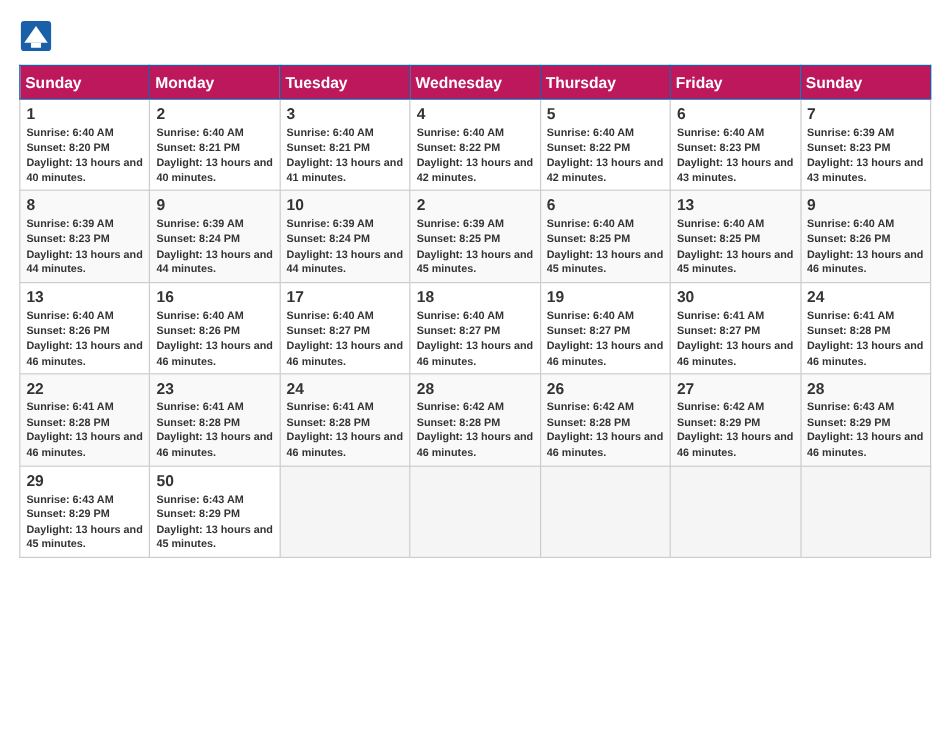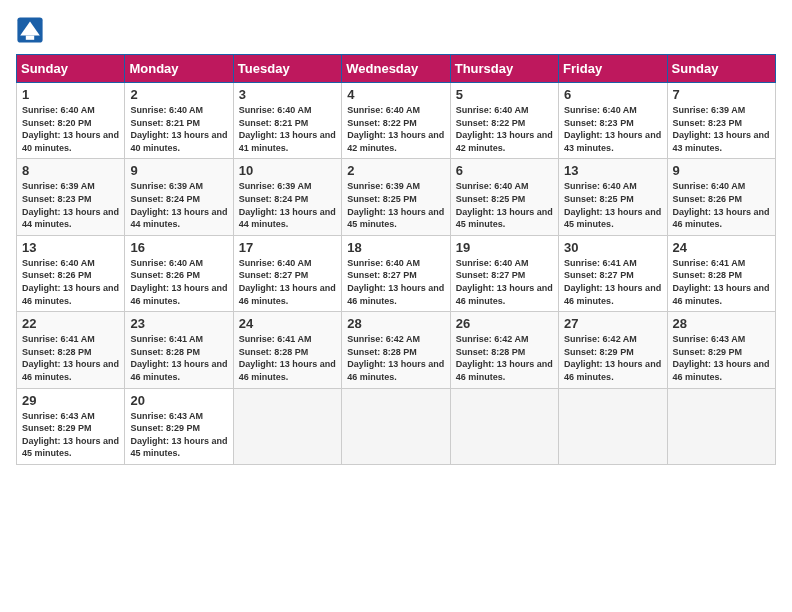--- a/index.html
+++ b/index.html
@@ -353,21 +353,21 @@
       <tr>
         <td>
           <span class="day-number">29</span>
           <div class="day-info">
             Sunrise: 6:43 AM<br>
             Sunset: 8:29 PM<br>
             Daylight: 13 hours and 45 minutes.
           </div>
         </td>
         <td>
-          <span class="day-number">20</span>
+          <span class="day-number">50</span>
           <div class="day-info">
             Sunrise: 6:43 AM<br>
             Sunset: 8:29 PM<br>
             Daylight: 13 hours and 45 minutes.
           </div>
         </td>
         <td class="empty"></td>
         <td class="empty"></td>
         <td class="empty"></td>
         <td class="empty"></td>

